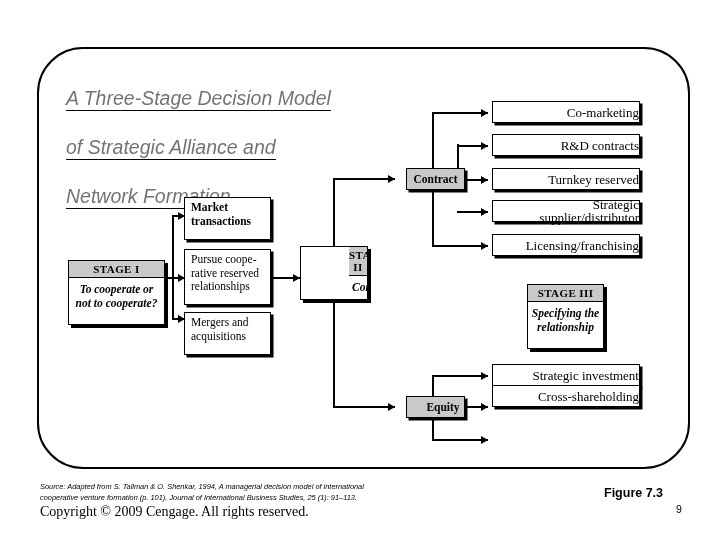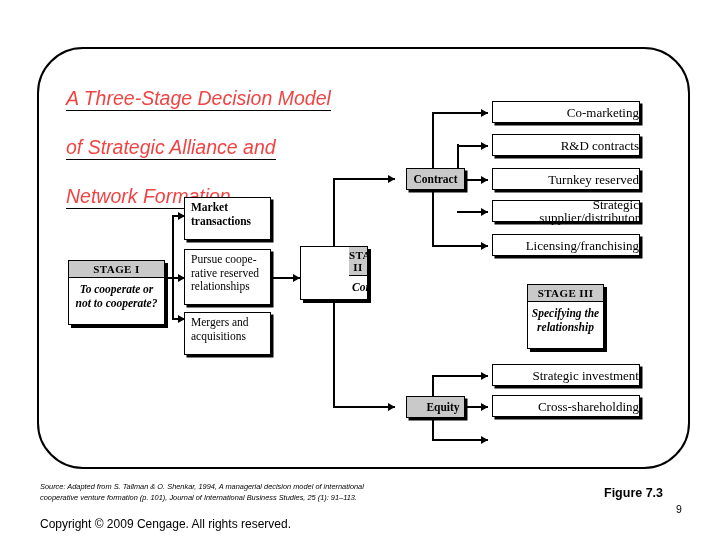--- a/index.html
+++ b/index.html
@@ -36,21 +36,21 @@
   #title {
     position: absolute;
     left: 66px;
     top: 62px;
     width: 370px;
     font-family: "Liberation Sans", sans-serif;
     font-size: 19.5px;
     font-style: italic;
     font-weight: normal;
     line-height: 24px;
-    color: #ef4444;
+    color: #737373;
     white-space: pre-line;
   }
   #title span.tline {
     display: inline-block;
     border-bottom: 1.6px solid #000;
     padding-bottom: 0px;
   }
   
   .dbox {
     position: absolute;
@@ -148,26 +148,26 @@
   }
   .srcline {
     font-family: "Liberation Sans", sans-serif;
     font-size: 7.4px;
     font-style: italic;
     line-height: 11.3px;
     color: #000;
     white-space: nowrap;
   }
   #copyline {
-    font-family: Liberation Sans, sans-serif;
-    font-size: 12px;
+    font-family: Liberation Serif, serif;
+    font-size: 14px;
     font-style: normal;
     line-height: 14px;
     color: #000;
-    margin-top: 13px;
+    margin-top: 1px;
     white-space: nowrap;
   }
   #figlabel {
     position: absolute;
     left: 604px;
     top: 486px;
     font-family: "Liberation Sans", sans-serif;
     font-size: 12.5px;
     font-weight: bold;
     color: #000;
@@ -293,21 +293,21 @@
   </div>
 
   <div class="stagebox" style="left:527px; top:284px; width:77px; height:65px;">
     <div class="shead">STAGE III</div>
     <div class="sbody">Specifying the relationship</div>
   </div>
 
   <div class="dbox center" style="left:492px; top:364px; width:148px; height:22px;">
     <div class="rightlabel">Strategic investment</div>
   </div>
-  <div class="dbox center" style="left:492px; top:395px; width:148px; height:22px;padding-left:16px;">
+  <div class="dbox center" style="left:492px; top:385px; width:148px; height:22px;padding-left:16px;">
     <div class="rightlabel">Cross-shareholding</div>
   </div>
 
   <div id="srcblock">
     <div class="srcline">Source: Adapted from S. Tallman &amp; O. Shenkar, 1994, A managerial decision model of international</div>
     <div class="srcline">cooperative venture formation (p. 101), Journal of International Business Studies, 25 (1): 91–113.</div>
     <div id="copyline">Copyright © 2009 Cengage. All rights reserved.</div>
   </div>
 
   <div id="figlabel">Figure 7.3</div>

